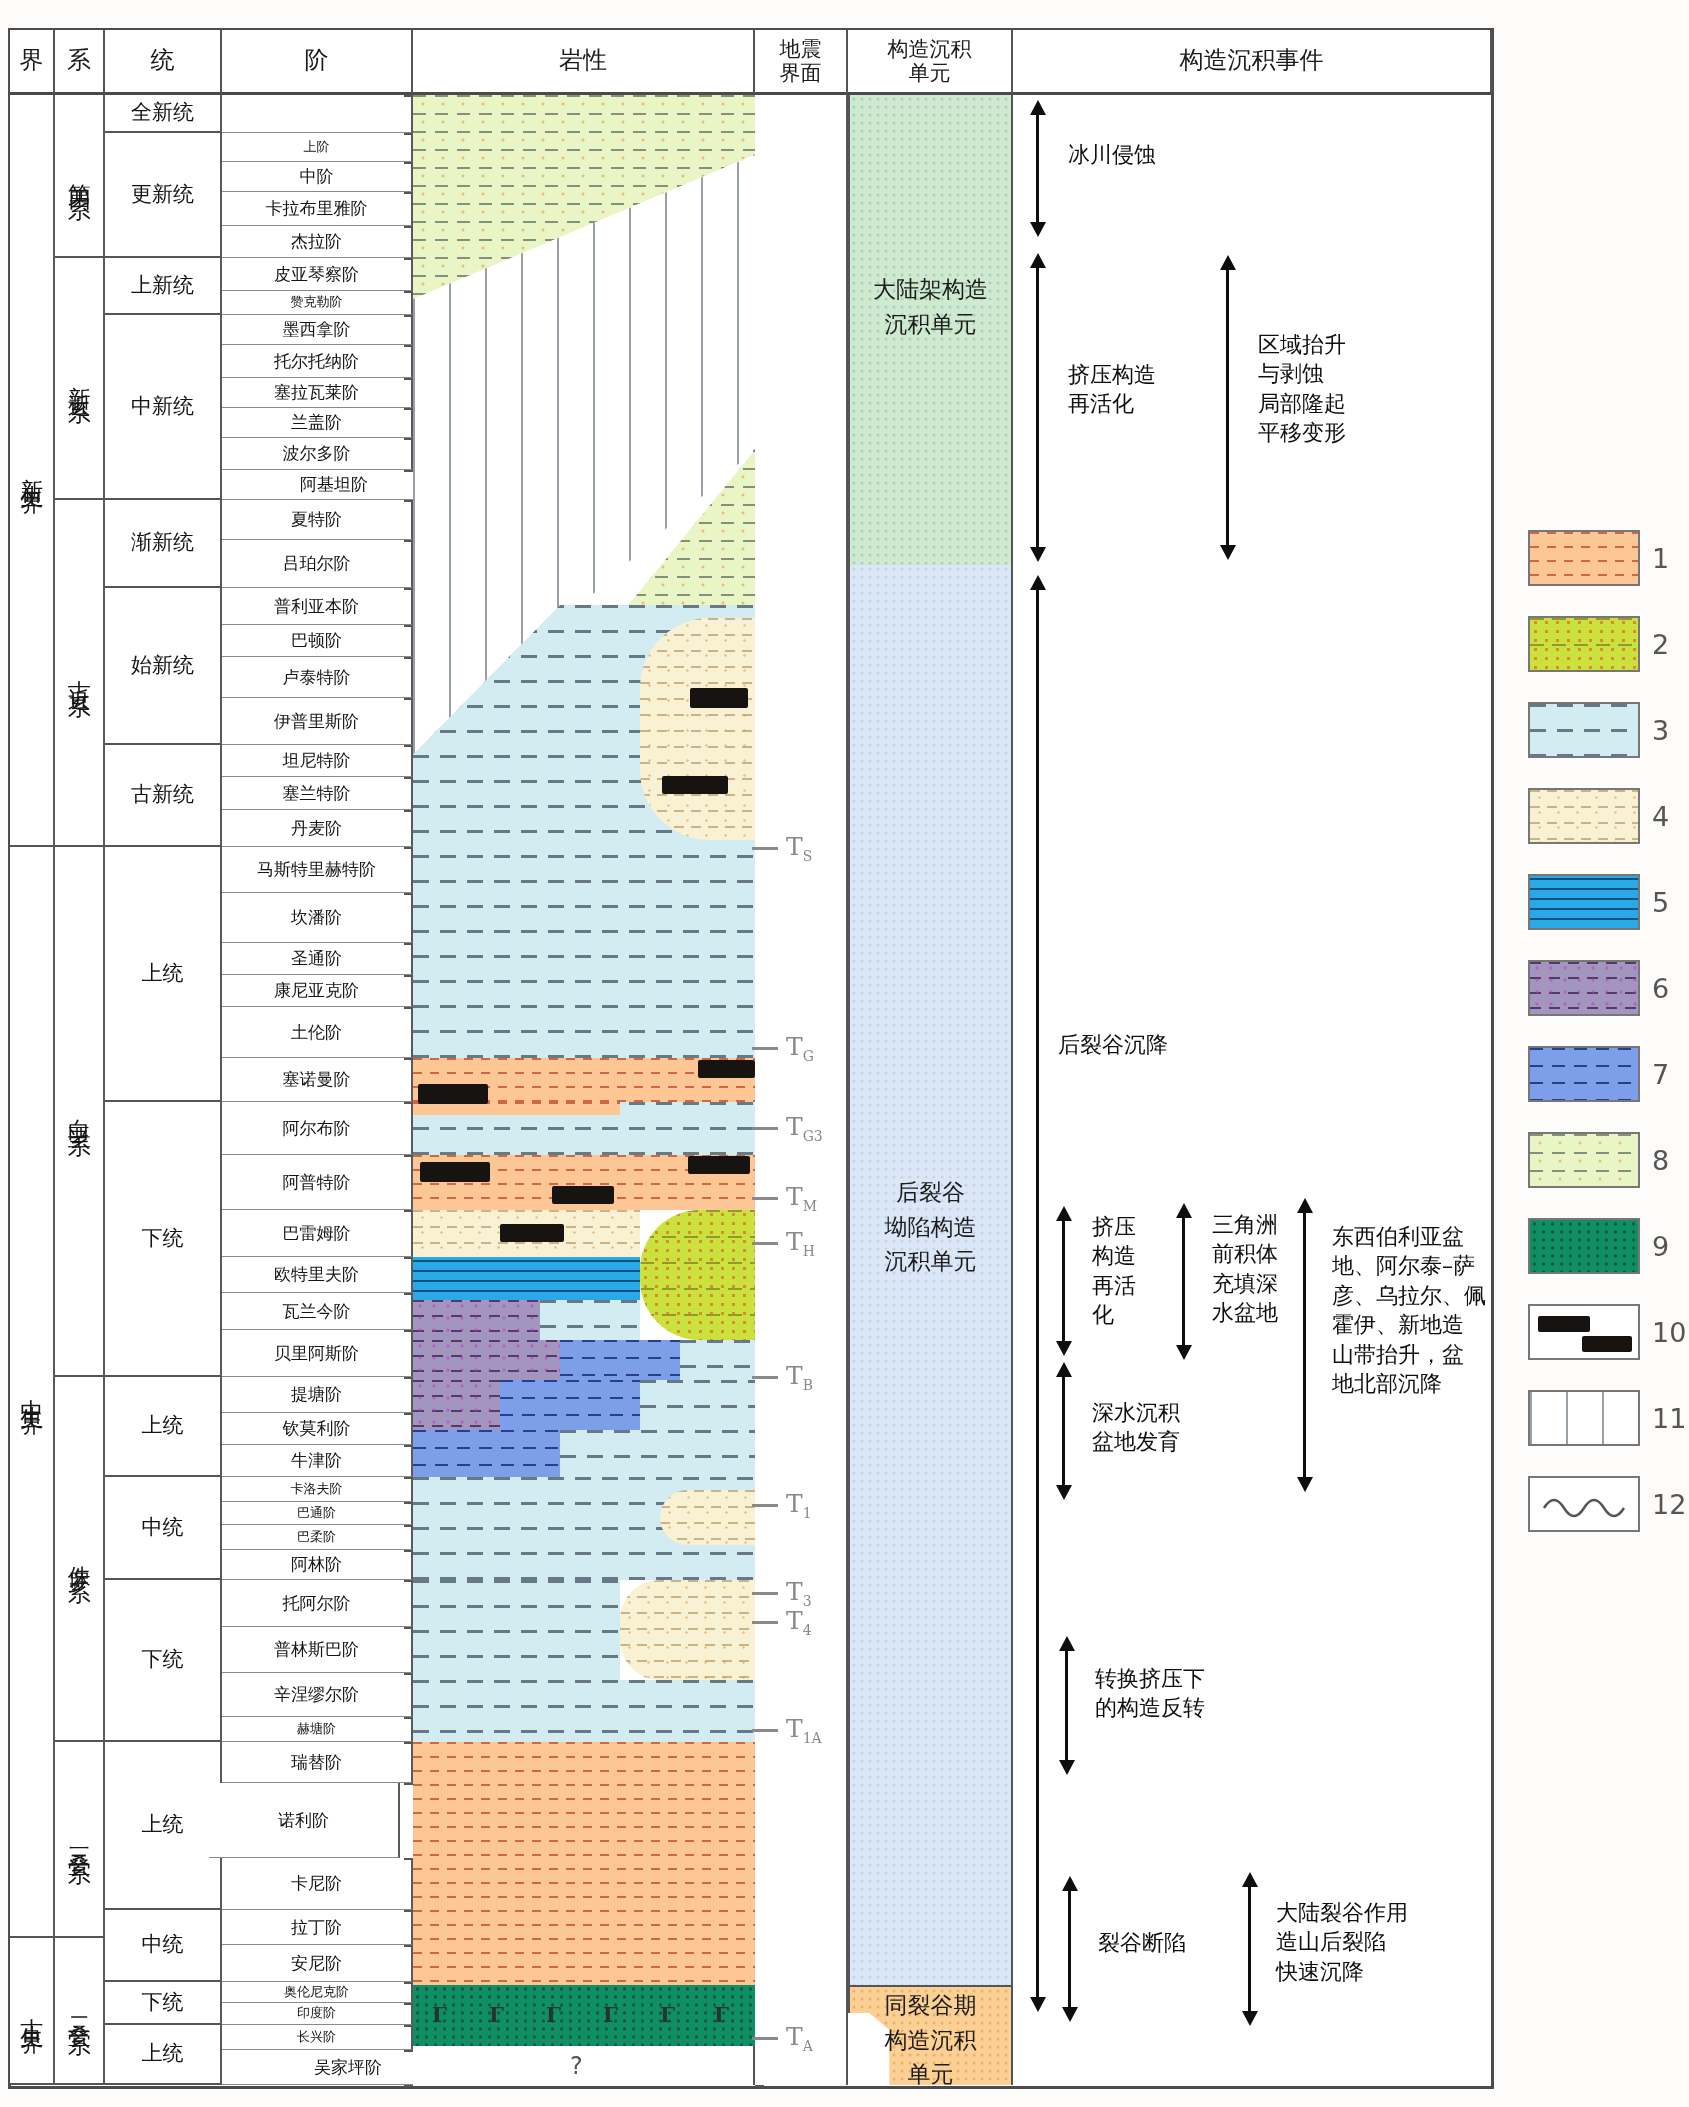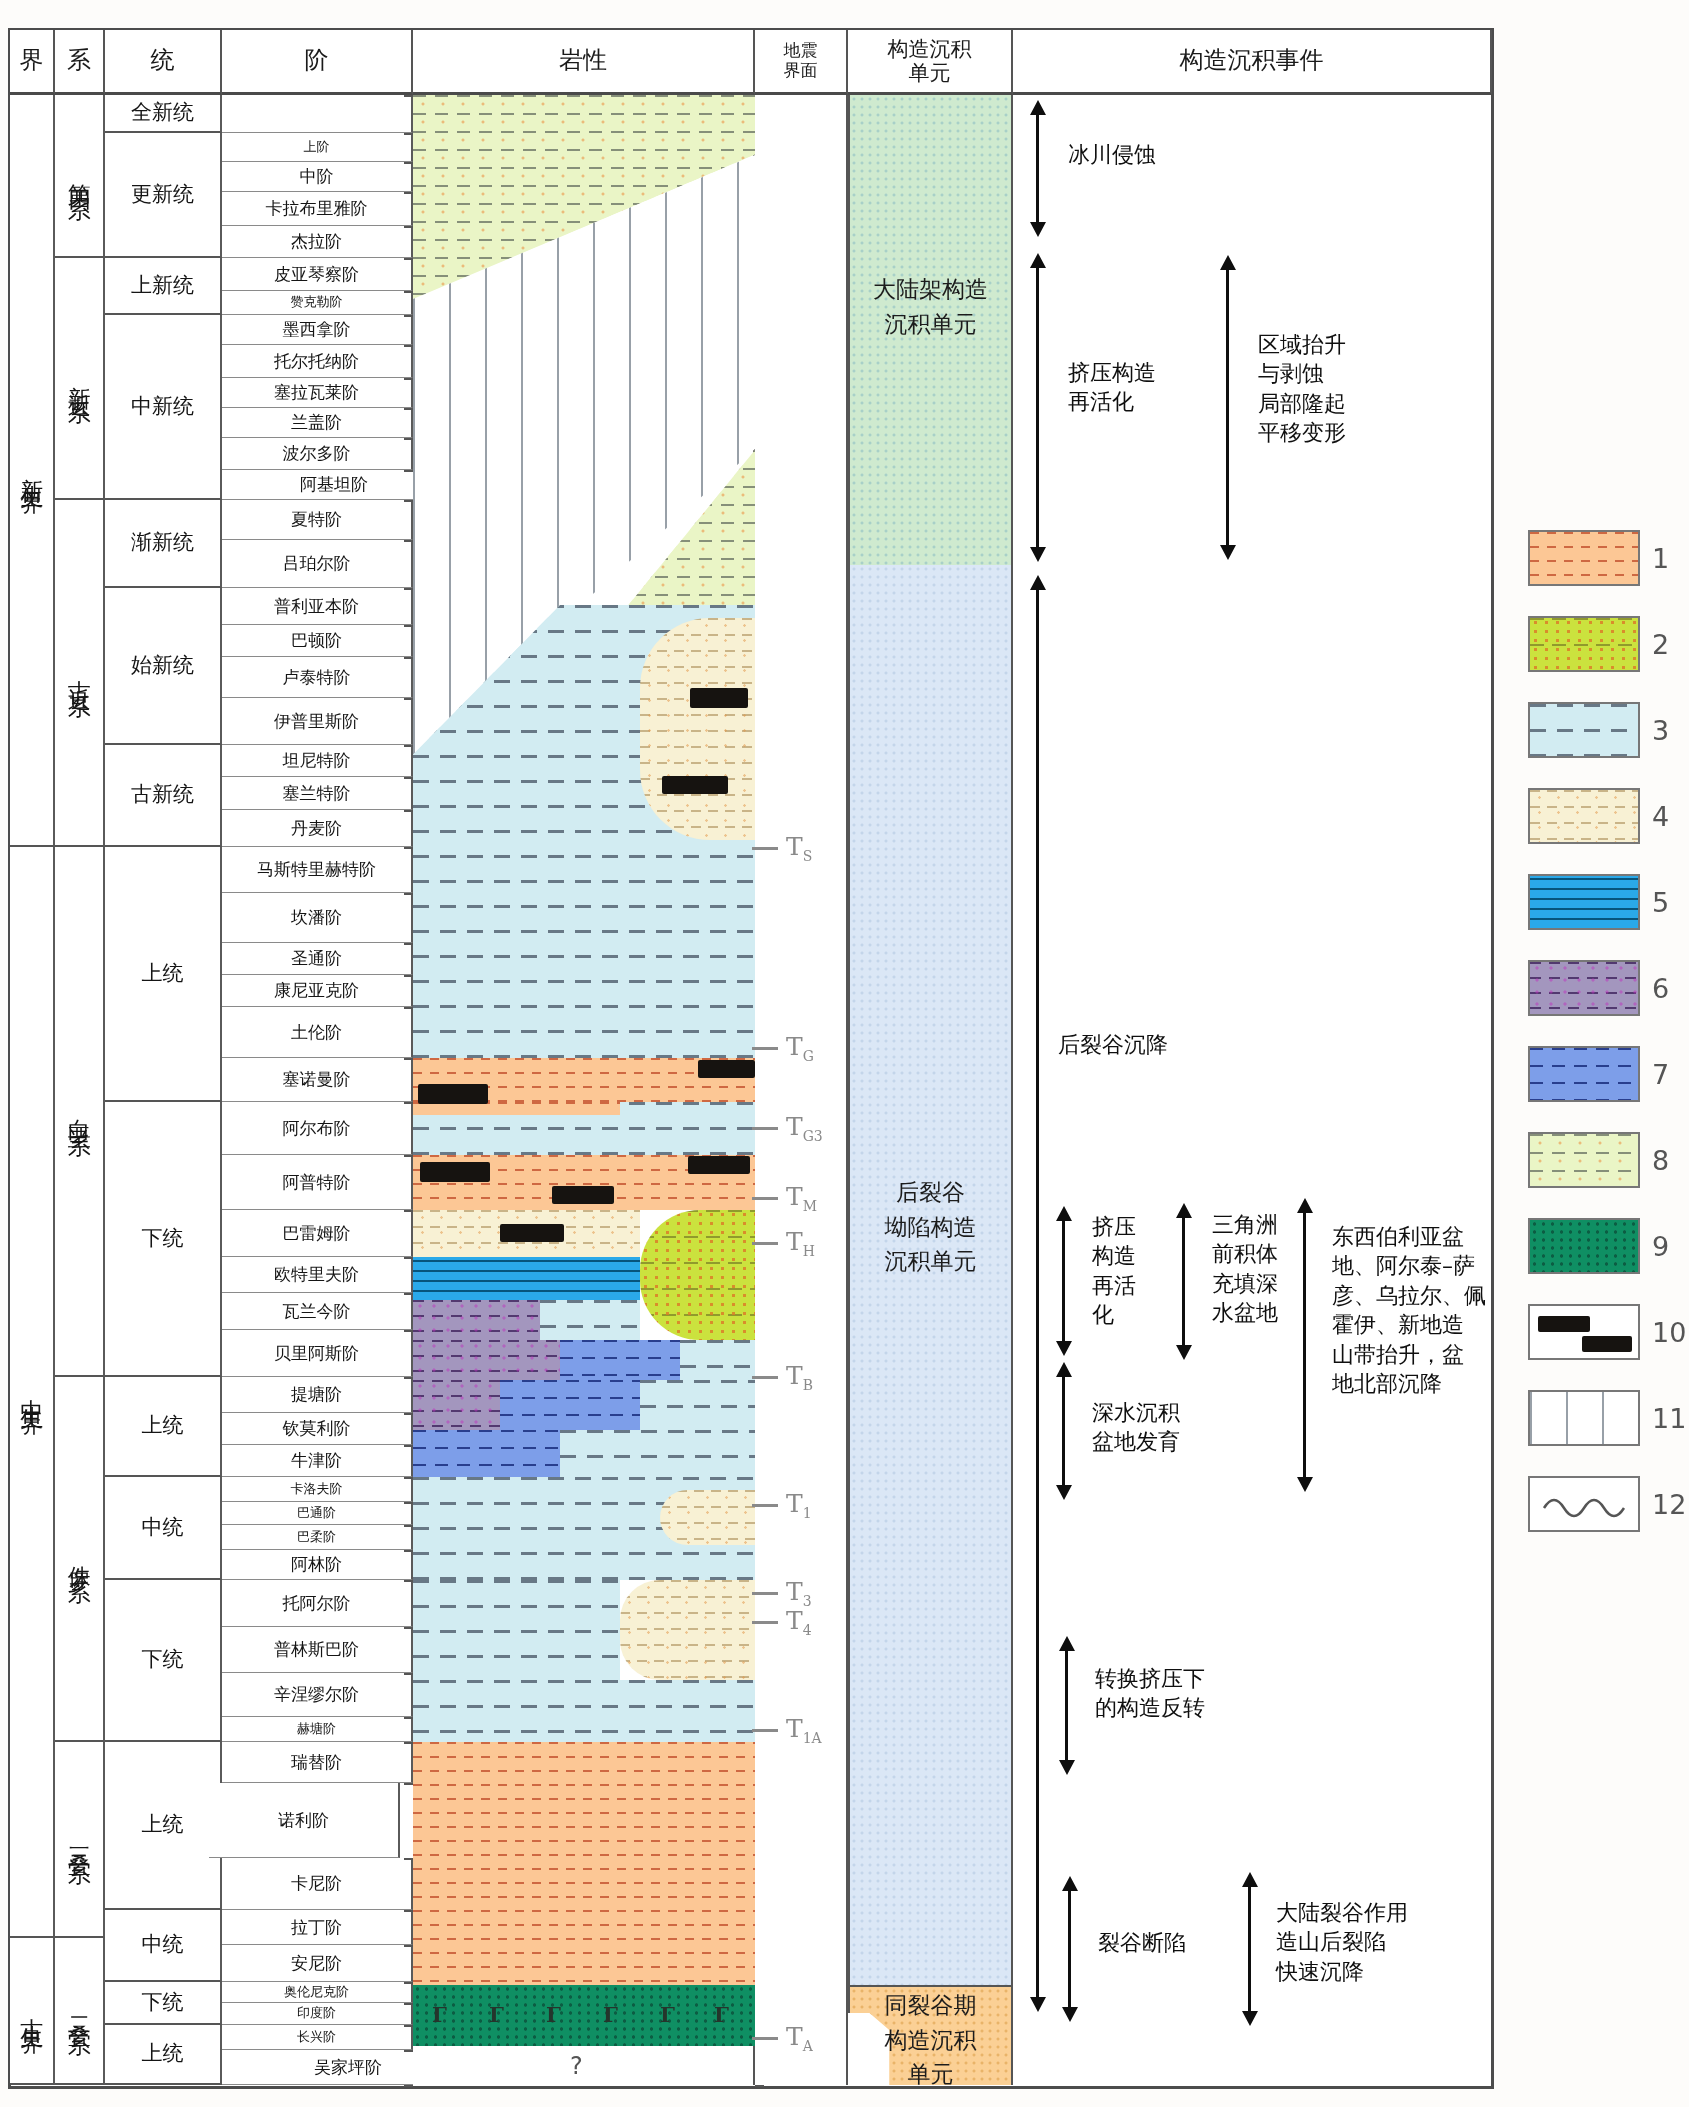--- a/index.html
+++ b/index.html
@@ -3,21 +3,21 @@
 <meta charset="utf-8">
 <style>
   html,body{margin:0;padding:0;background:#f6f3ee;}
   #fig{position:relative;width:1689px;height:2107px;background:#fdfcfa;font-family:"DejaVu Sans","Liberation Sans",sans-serif;overflow:hidden;}
   .abs{position:absolute;box-sizing:border-box;}
   #frame{left:8px;top:28px;width:1486px;height:2061px;border:3px solid #4c4c4c;background:#fff;}
   .hcell{top:30px;height:65px;display:flex;align-items:center;justify-content:center;
          font-size:24px;color:#1a1a1a;border-right:2px solid #555;border-bottom:3px solid #4a4a4a;
          white-space:pre-line;text-align:center;line-height:1.15;background:#fff;}
   .h1{left:10px;width:45px}.h2{left:55px;width:50px}.h3{left:105px;width:117px}
-  .h4{left:222px;width:191px}.h5{left:413px;width:342px}.h6{left:755px;width:93px;font-size:17px}
+  .h4{left:222px;width:191px}.h5{left:413px;width:342px}.h6{left:755px;width:93px;font-size:21px}
   .h7{left:848px;width:165px;font-size:21px}.h8{left:1013px;width:479px}
   .cell{display:flex;align-items:center;justify-content:center;border-right:2px solid #5a5a5a;
         border-bottom:1px solid #8a8a8a;color:#151515;background:#fff;text-align:center;line-height:1.1;}
   .bb2{border-bottom:2px solid #555;}
   .vtext{writing-mode:vertical-rl;text-orientation:upright;letter-spacing:7px;font-size:23px;}
   .sertxt{font-size:21px;}
   .stgtxt{font-size:17px;}
   .small{font-size:13px;}
   
   .band{border:0;}
@@ -362,21 +362,21 @@
     <div class="abs ulab" style="left: 848px; top: 1175px; width: 165px;">后裂谷
 坳陷构造
 沉积单元</div>
     <div class="abs uorange" style="left: 848px; top: 1985px; width: 165px; height: 100px; clip-path: polygon(0px 0px, 100% 0px, 100% 100%, 25% 100%, 25% 45%, 13% 28%, 0px 28%);"></div>
     <div class="abs ulab" style="left: 848px; top: 1988px; width: 165px;">同裂谷期
 构造沉积
 单元</div>
     <div class="abs arr" style="left: 1036px; top: 115px; height: 107px;"></div>
     <div class="abs evlab" style="left: 1068px; top: 140px;">冰川侵蚀</div>
     <div class="abs arr" style="left: 1036px; top: 268px; height: 279px;"></div>
-    <div class="abs evlab" style="left: 1068px; top: 360px; font-family: Liberation Mono, monospace;">挤压构造
+    <div class="abs evlab" style="left: 1068px; top: 360px;">挤压构造
 再活化</div>
     <div class="abs arr" style="left: 1226px; top: 270px; height: 275px;"></div>
     <div class="abs evlab" style="left: 1258px; top: 330px;">区域抬升
 与剥蚀
 局部隆起
 平移变形</div>
     <div class="abs arr" style="left: 1036px; top: 590px; height: 1407px;"></div>
     <div class="abs evlab" style="left: 1058px; top: 1030px;">后裂谷沉降</div>
     <div class="abs arr" style="left: 1062px; top: 1221px; height: 120px;"></div>
     <div class="abs evlab" style="left: 1092px; top: 1212px;">挤压

